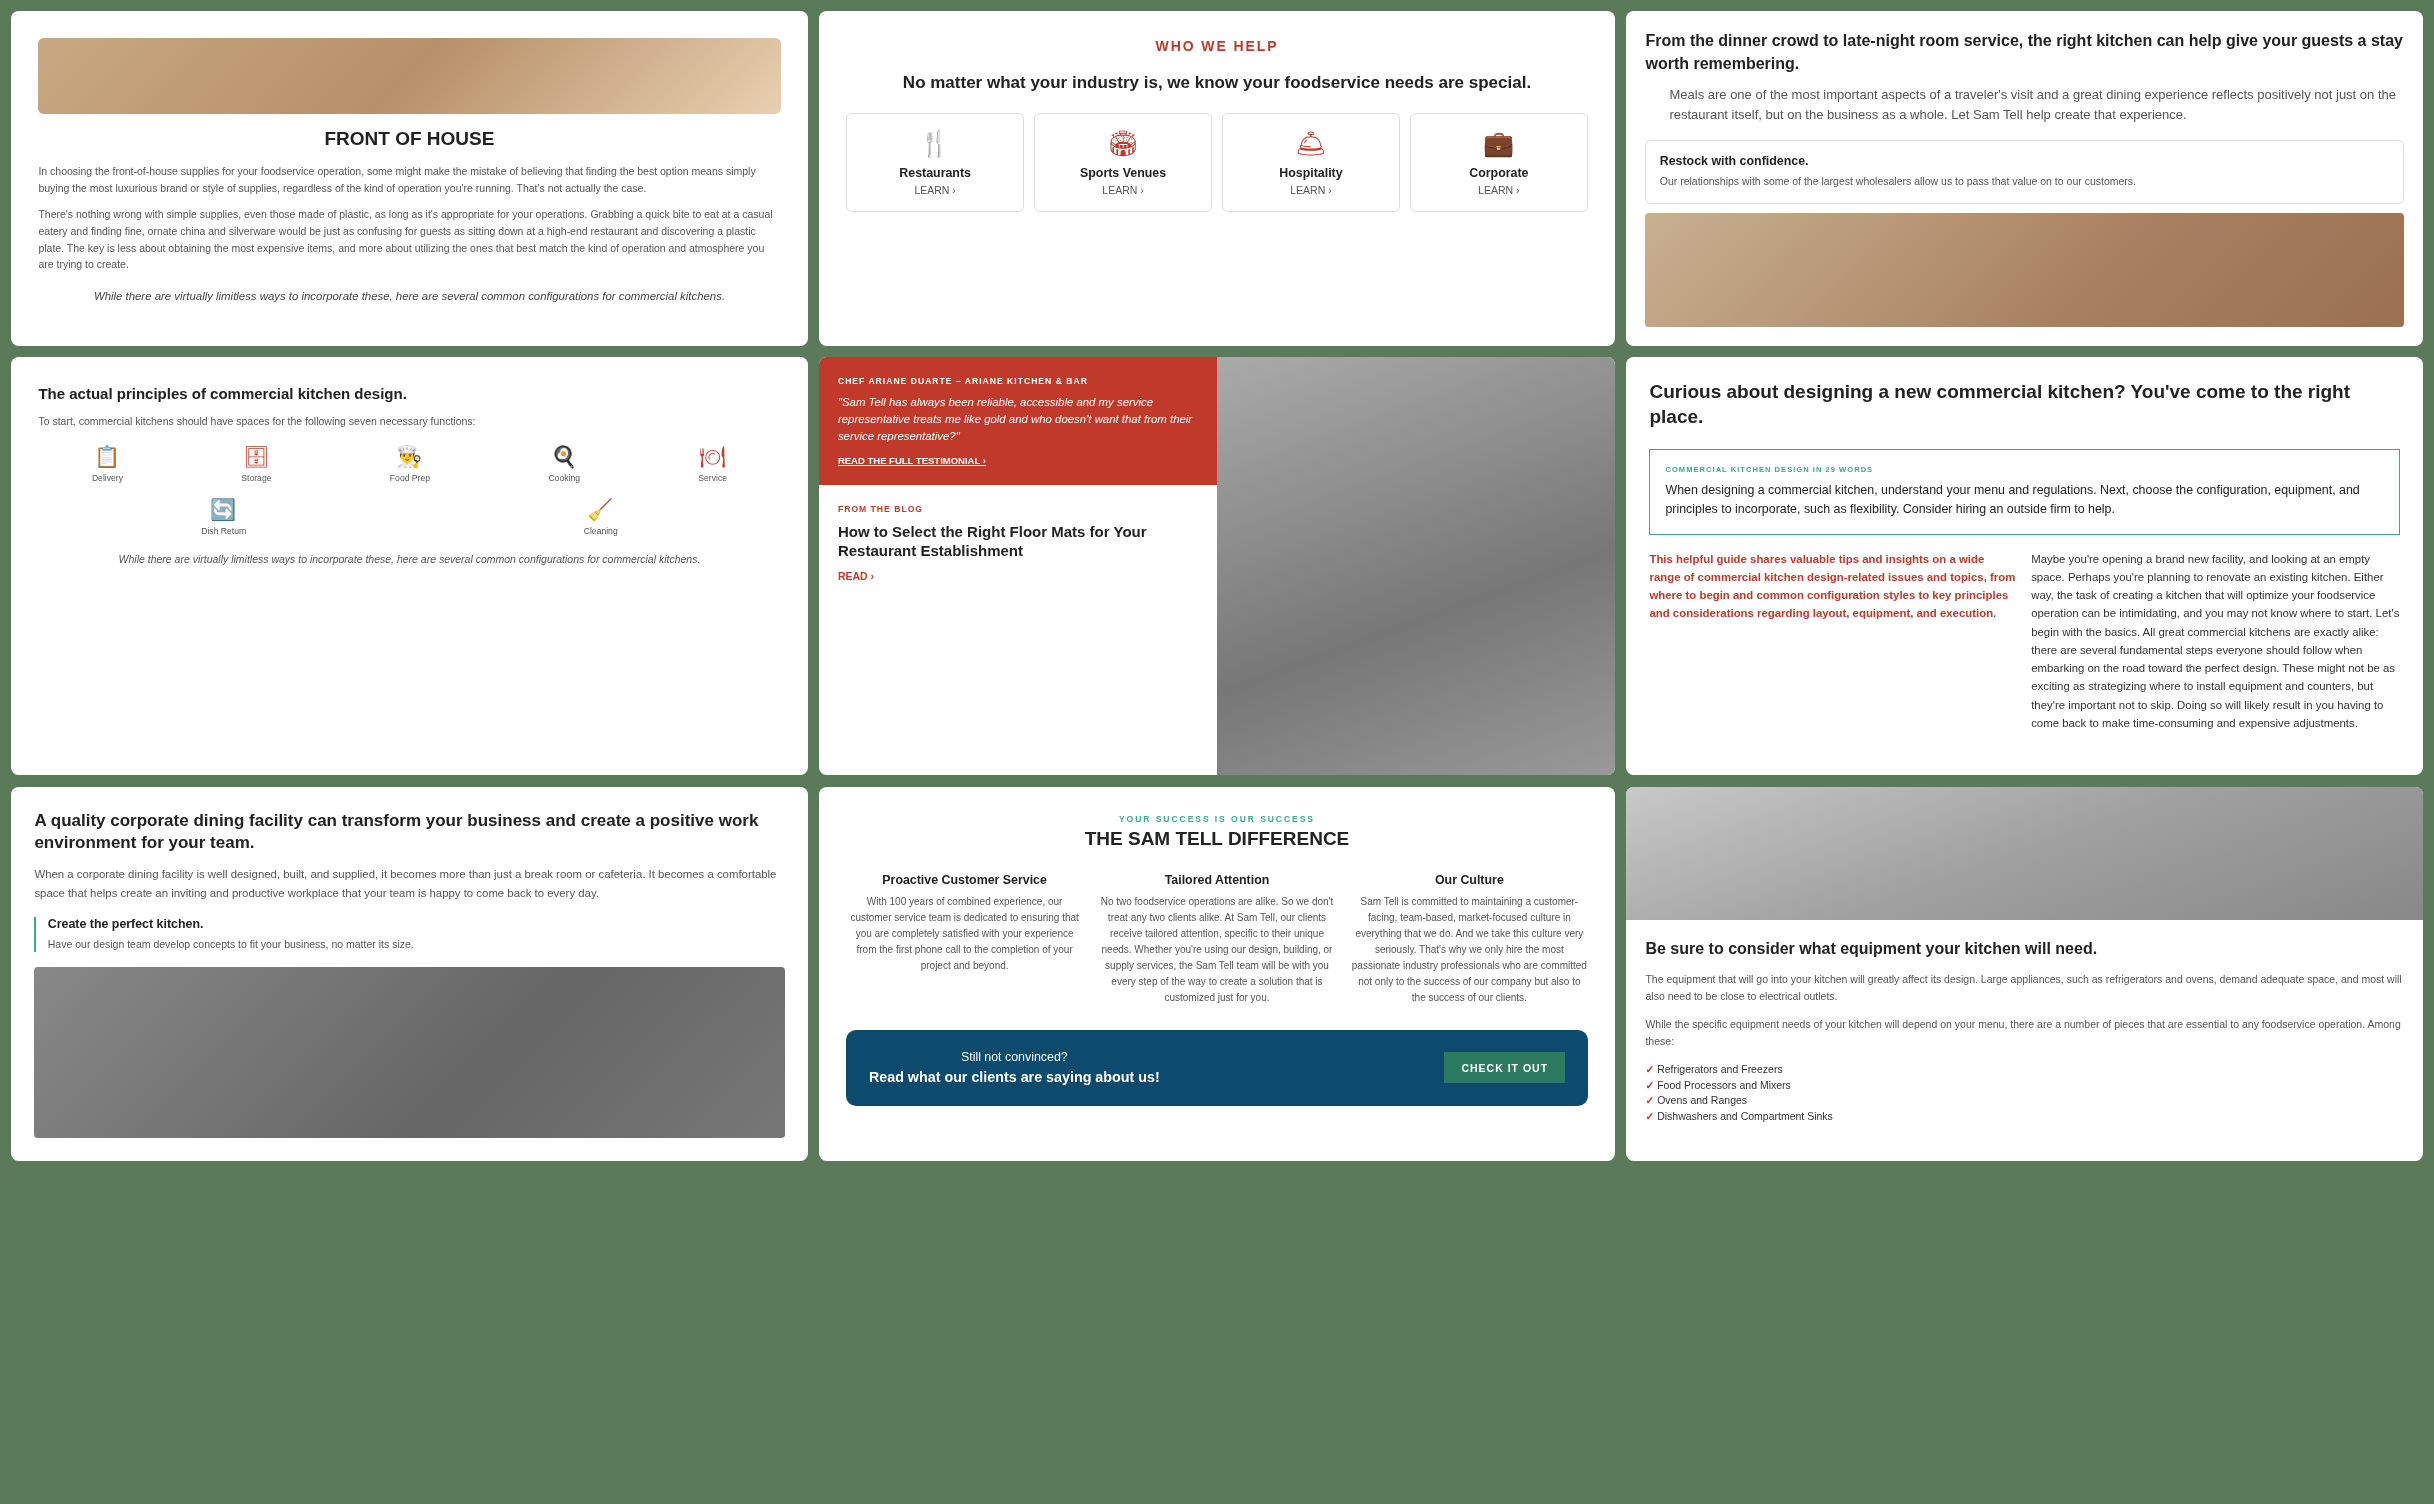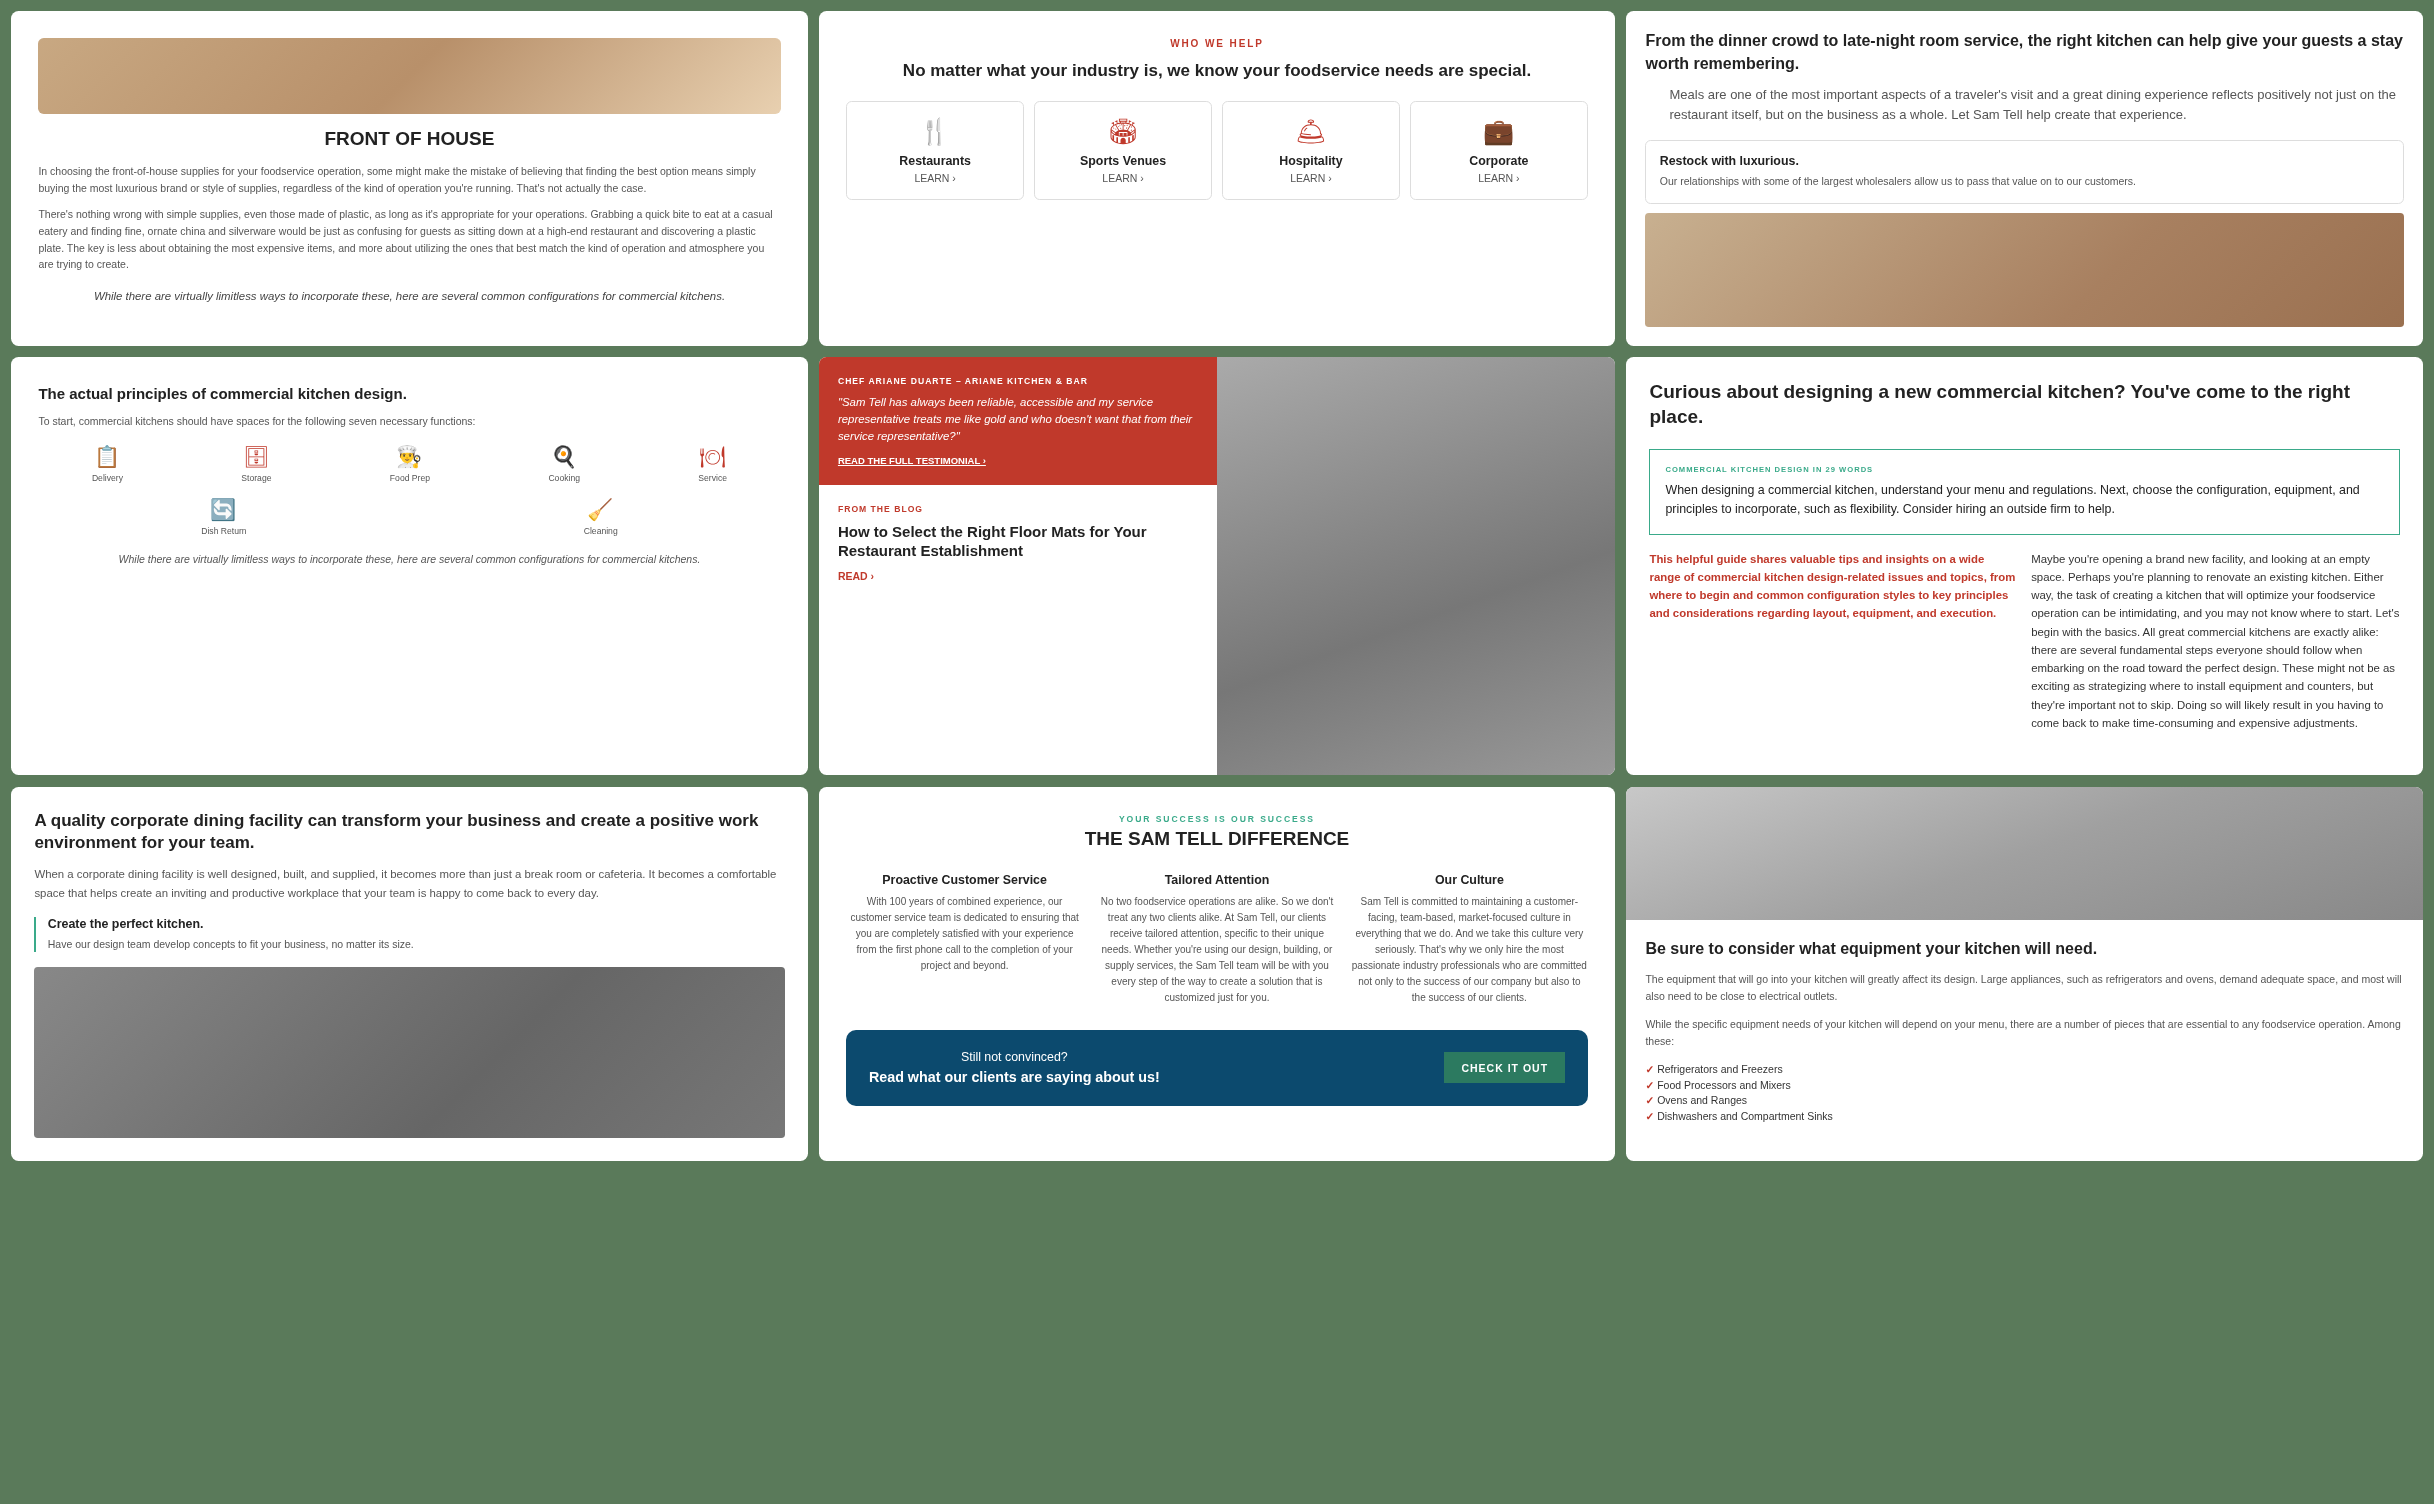--- a/index.html
+++ b/index.html
@@ -335,26 +335,26 @@
     }
     .equipment-list li {
       padding: 1.9px 0;
     }
     .equipment-list li::before {
       content: '✓ ';
       color: #c0392b;
       font-weight: bold;
     }
     .who-label {
-      font-size: 10px;
+      font-size: 14px;
       color: #c0392b;
       font-weight: bold;
       letter-spacing: 1.9px;
       text-align: center;
-      margin-bottom: 11px;
+      margin-bottom: 18px;
     }
     .who-subtitle {
       font-size: 17px;
       font-weight: bold;
       color: #222;
       text-align: center;
       line-height: 1.3;
       margin-bottom: 19px;
     }
 
@@ -508,21 +508,21 @@
         <div class="industry-name">Corporate</div>
         <div class="industry-learn">LEARN</div>
       </div>
     </div>
   </div>
 
   <div class="card card-right-side">
     <h2 class="right-title">From the dinner crowd to late-night room service, the right kitchen can help give your guests a stay worth remembering.</h2>
     <p class="right-body">Meals are one of the most important aspects of a traveler's visit and a great dining experience reflects positively not just on the restaurant itself, but on the business as a whole. Let Sam Tell help create that experience.</p>
     <div class="restock-box">
-      <div class="restock-title">Restock with luxurious.</div>
+      <div class="restock-title">Restock with confidence.</div>
       <div class="restock-body">Our relationships with some of the largest wholesalers allow us to pass that value on to our customers.</div>
     </div>
     <div class="right-img"></div>
   </div>
 
   <div class="card card-kitchen-principles">
     <div class="principles-title">The actual principles of commercial kitchen design.</div>
     <div class="principles-body">To start, commercial kitchens should have spaces for the following seven necessary functions:</div>
     <div class="principles-icons">
       <div class="p-icon-item">

